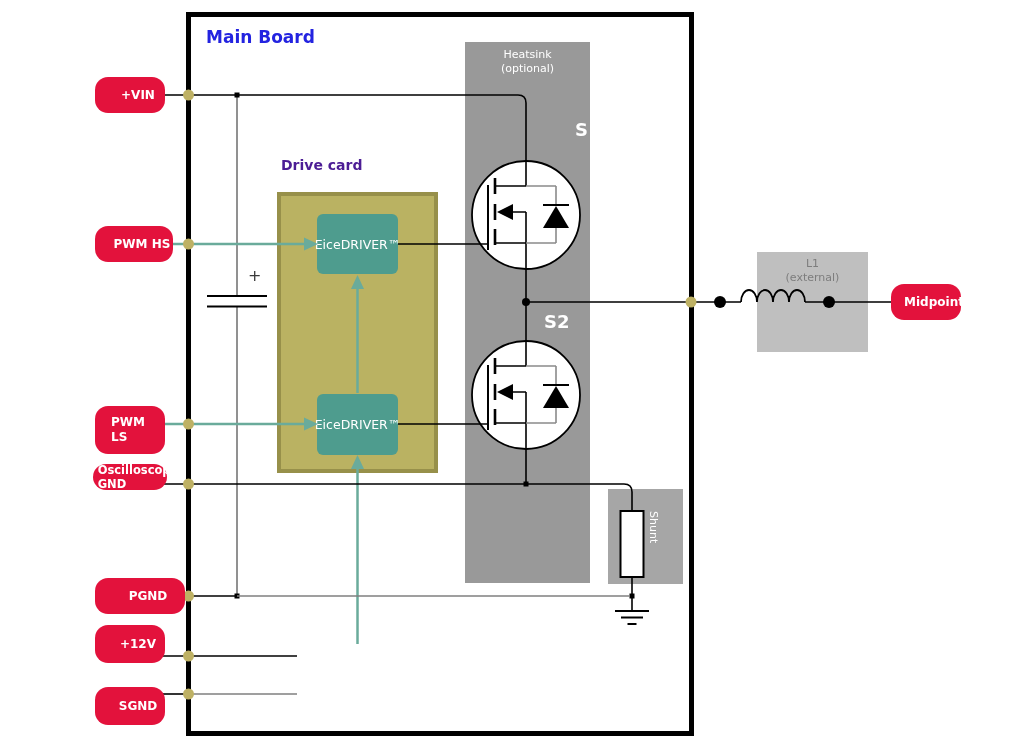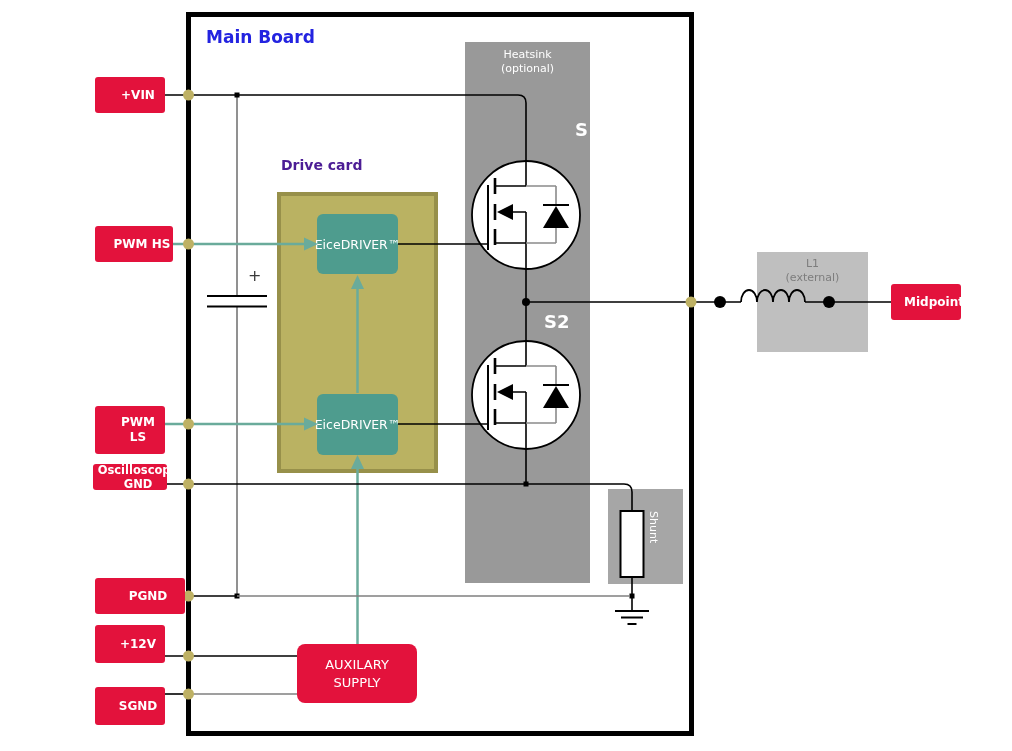--- a/index.html
+++ b/index.html
@@ -23,22 +23,22 @@
   .l1-text{margin:5px auto 0;width:64px;text-align:center;color:#7d7d7d;font-size:11px;line-height:1.3;}
   .drive-card-box{position:absolute;left:277px;top:192px;width:161px;height:281px;background:#bab262;border:4px solid #97904a;}
   .driver-block{position:absolute;left:317px;width:81px;background:#4e9c8e;border-radius:6px;
     display:flex;align-items:center;justify-content:center;color:#fff;font-size:12.5px;}
   .driver-hs{top:214px;height:60px;}
   .driver-ls{top:394px;height:61px;}
   .aux-box{position:absolute;left:297px;top:644px;width:120px;height:59px;background:#e3123c;border-radius:8px;
     display:flex;align-items:center;justify-content:center;}
   .aux-text{width:92px;text-align:center;color:#fff;font-size:13px;line-height:1.35;}
   
-  .terminal{position:absolute;background:#e3123c;border-radius:3px;color:#fff;font-size:12px;font-weight:600;
-    display:flex;align-items:center;justify-content:center;text-align:center;line-height:1.25;pointer-events:auto;padding-left:16px;}
+  .terminal{position:absolute;background:#e3123c;border-radius:13px;color:#fff;font-size:12px;font-weight:600;
+    display:flex;align-items:center;justify-content:center;text-align:left;line-height:1.25;pointer-events:auto;padding-left:16px;}
   .t-vin{left:95px;top:77px;width:70px;height:36px;}
   .t-pwmhs{left:95px;top:226px;width:78px;height:36px;}
   .t-pwmls{left:95px;top:406px;width:70px;height:48px;}
   .t-osc{left:93px;top:464px;width:74px;height:26px;font-size:11.5px;}
   .t-pgnd{left:95px;top:578px;width:90px;height:36px;}
   .t-12v{left:95px;top:625px;width:70px;height:38px;}
   .t-sgnd{left:95px;top:687px;width:70px;height:38px;}
   .t-mid{left:891px;top:284px;width:70px;height:36px;}
   
   .main-title{position:absolute;left:206px;top:27px;color:#2323e0;font-size:17px;font-weight:bold;}
@@ -68,23 +68,20 @@
     </div>
 
     <div class="drive-card-box"></div>
     <div class="driver-block driver-hs">
       <span>EiceDRIVER™</span>
     </div>
     <div class="driver-block driver-ls">
       <span>EiceDRIVER™</span>
     </div>
 
-    <div class="aux-box">
-      <div class="aux-text">AUXILARY SUPPLY</div>
-    </div>
   </div>
 
   <svg class="wire-svg" width="1012" height="751" viewBox="0 0 1012 751">
     <defs>
       <g id="mosfet">
         <circle cx="0" cy="0" r="54" fill="#ffffff" stroke="#000" stroke-width="1.8"></circle>
 
         <path d="M0 -54 V-29 M0 -3 V54" stroke="#000" stroke-width="1.6" fill="none"></path>
 
         <path d="M-31 -29 H0 M-31 28 H0 M-13 -3 H0" stroke="#000" stroke-width="1.6" fill="none"></path>

